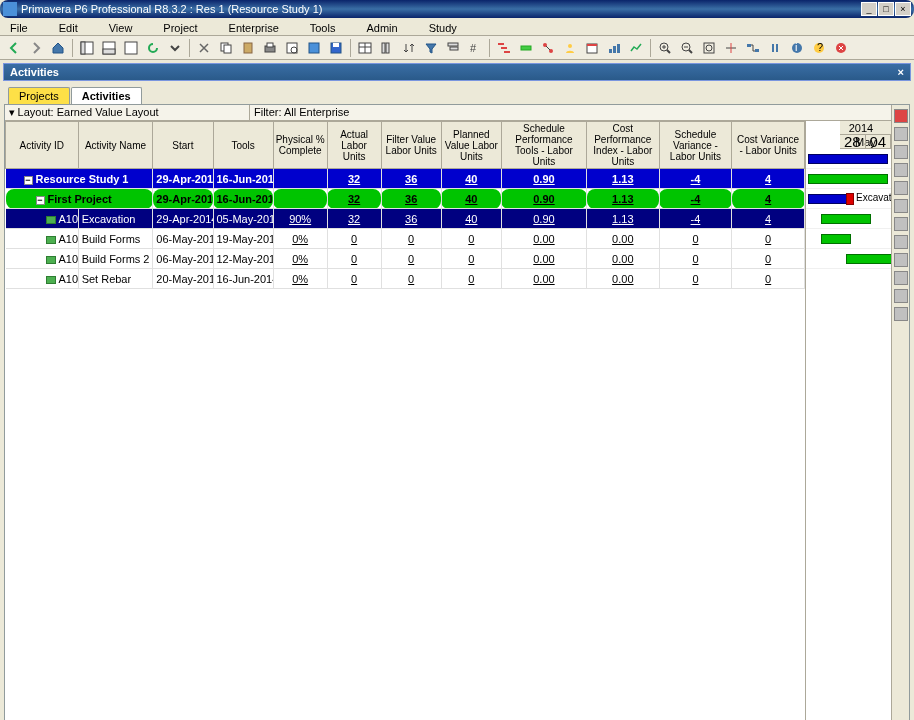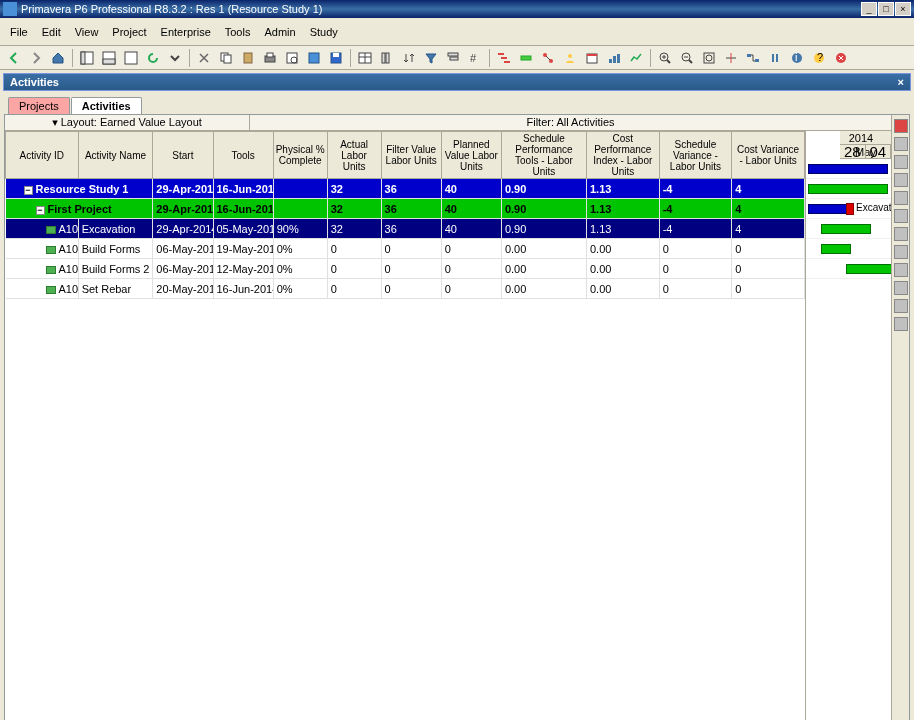--- a/index.html
+++ b/index.html
@@ -1,48 +1,48 @@
 <!DOCTYPE html>
 <html><head>
 <meta charset="utf-8">
 <style>
 * { box-sizing:border-box; margin:0; padding:0; font-family:Tahoma,Arial,sans-serif; font-size:11px; }
 body { background:#ece9d8; width:914px; height:720px; overflow:hidden; position:relative; }
-.title-bar { background:linear-gradient(#0a246a,#3a6ea5,#0a246a); color:#fff; height:18px; display:flex; align-items:center; padding:0 3px; }
+.title-bar { background:linear-gradient(#0a246a,#3a6ea5,#0a246a); color:#fff; height:18px; display:flex; align-items:center; padding:0 3px;border-radius:8px; }
 .title-bar .icon { width:14px; height:14px; background:#4a90d9; margin-right:4px; }
 .title-bar .btns { margin-left:auto; display:flex; gap:1px; }
 .title-bar .wbtn { width:16px; height:14px; background:#d4d0c8; border:1px solid #fff; display:flex; align-items:center; justify-content:center; font-size:9px; color:#000; cursor:pointer; }
-.menu-bar { background:#ece9d8; height:28px; display:flex; align-items:center; padding:0 4px; gap:2px; border-bottom:1px solid #aca899; }
+.menu-bar { background:#ece9d8; height:18px; display:flex; align-items:flex-end; padding:0 4px; gap:19px; border-bottom:1px solid #aca899; }
 .menu-bar span { padding:1px 6px; cursor:pointer; }
 .tool-bar { background:#f0ede1; height:24px; display:flex; align-items:center; padding:0 4px; gap:2px; border-bottom:1px solid #aca899; }
 .tbtn { width:20px; height:20px; border:1px solid transparent; display:flex; align-items:center; justify-content:center; cursor:pointer; }
 .tico { width:14px; height:14px; }
 .sep { width:1px; height:18px; background:#aca899; margin:0 2px; }
 .panel-title { background:linear-gradient(#3a6ea5,#2a5a8a); color:#fff; height:18px; display:flex; align-items:center; padding:0 6px; font-weight:bold; margin:3px; border:1px solid #7a96df; }
 .panel-title .close { margin-left:auto; cursor:pointer; }
 .tabs-strip { display:flex; align-items:end; padding-left:4px; height:20px; background:#ece9d8; margin:0 4px; }
-.tab { background:#fca5a5; border:1px solid #919b9c; border-bottom:none; padding:2px 10px; margin-right:1px; cursor:pointer; border-radius:2px 2px 0 0; }
+.tab { background:#fde047; border:1px solid #919b9c; border-bottom:none; padding:2px 10px; margin-right:1px; cursor:pointer; border-radius:2px 2px 0 0; }
 .tab.active { background:#fff; border-bottom:1px solid #fff; position:relative; top:1px; font-weight:bold; }
 .work-area { margin:0 4px 4px 4px; border:1px solid #919b9c; background:#fff; position:relative; height:638px; display:flex; }
 .side-rail { width:18px; background:#ece9d8; border-left:1px solid #aca899; display:flex; flex-direction:column; gap:4px; padding-top:4px; align-items:center; }
 .rico { width:14px; height:14px; background:#c0c0c0; border:1px solid #888; cursor:pointer; }
 .main-content { flex:1; display:flex; flex-direction:column; overflow:hidden; }
-.layout-bar { height:16px; display:flex; border-bottom:1px solid #aca899; font-size:10px;text-align:center; }
+.layout-bar { height:16px; display:flex; border-bottom:1px solid #aca899; font-size:10px; }
 .layout-left { flex:0 0 245px; padding:1px 4px; border-right:1px solid #aca899; background:#f5f3ea; }
 .layout-right { padding:1px 4px; background:#f5f3ea; flex:1; }
 .grid-wrap { flex:1; display:flex; overflow:hidden; }
 .grid-left { width:800px; overflow:hidden; }
 .gantt-right { flex:1; border-left:1px solid #aca899; position:relative; background:#fff; overflow:hidden; }
 table.grid { border-collapse:collapse; width:100%; table-layout:fixed; }
 table.grid th { background:#ece9d8; border:1px solid #aca899; font-weight:normal; padding:1px 2px; height:28px; vertical-align:middle; font-size:10px; }
 table.grid td { border-right:1px solid #e0e0e0; border-bottom:1px solid #e0e0e0; padding:0 3px; height:20px; overflow:hidden; white-space:nowrap; }
 tr.grp1 td { background:#0000cd; color:#fff; font-weight:bold; }
-tr.grp2 td { background:#00c400; color:#000; font-weight:bold; }
+tr.grp2 td { background:#00c400; color:#000; font-weight:bold;border-radius:8px; }
 tr.sel td { background:#000080; color:#fff; }
-.ra { text-align:left; }
+.ra { text-align:center;text-decoration:underline; }
 .indent1 { padding-left:18px !important; }
 .indent2 { padding-left:30px !important; }
 .indent3 { padding-left:40px !important; }
 .exp { display:inline-block; width:9px; height:9px; border:1px solid #888; background:#fff; text-align:center; line-height:7px; font-size:9px; margin-right:3px; cursor:pointer; color:#000; }
 .aicon { display:inline-block; width:10px; height:8px; background:#4caf50; border:1px solid #2e7d32; margin-right:3px; vertical-align:middle; }
 .gantt-head { height:28px; background:#ece9d8; border-bottom:1px solid #aca899; text-align:center; font-size:10px;margin-left:34px; }
 .gantt-head .y { height:14px; border-bottom:1px solid #aca899; line-height:14px; }
 .gantt-head .m { height:14px; display:flex; }
 .gantt-head .m div { flex:1; border-right:1px solid #aca899; line-height:14px; font-size:15px; }
 .gantt-body div.row { height:20px; border-bottom:1px solid #f0f0f0; position:relative; }
@@ -308,21 +308,21 @@
 
 <div class="tabs-strip">
   <div class="tab">Projects</div>
   <div class="tab active">Activities</div>
 </div>
 
 <div class="work-area">
   <div class="main-content">
     <div class="layout-bar">
       <div class="layout-left">▾ <span>Layout: Earned Value Layout</span></div>
-      <div class="layout-right">Filter: All Activities</div>
+      <div class="layout-right">Filter: All Enterprise</div>
     </div>
     <div class="grid-wrap">
       <div class="grid-left">
         <table class="grid">
           <colgroup>
             <col style="width:70px">
               <col style="width:72px">
               <col style="width:58px">
               <col style="width:58px">
             <col style="width:52px">

